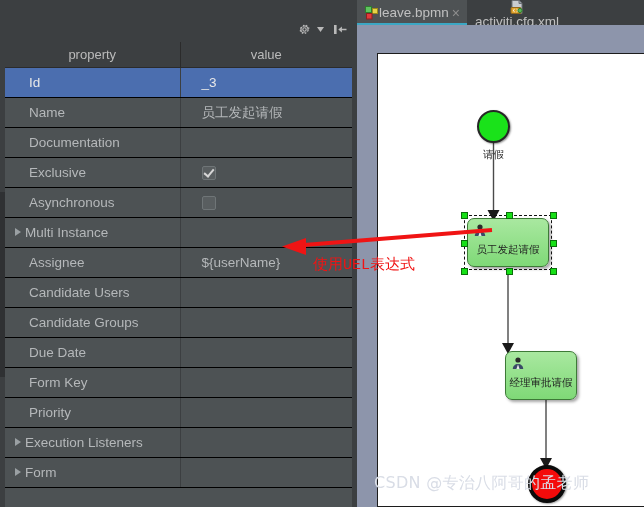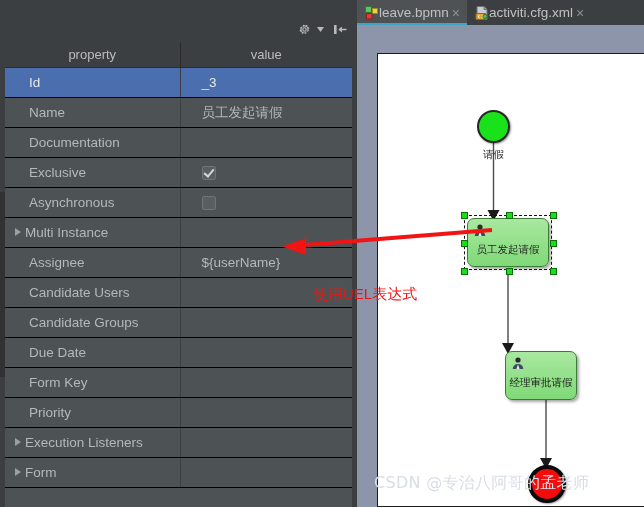--- a/index.html
+++ b/index.html
@@ -174,21 +174,21 @@
     cursor: default;
   }
   .tab.active { background: #4e5254; }
   .tab.active::after {
     content: "";
     position: absolute;
     left: 0; right: 0; bottom: 0;
     height: 2px;
     background: #3ba7c4;
   }
-  .tab.inactive { background: #3c3f41; }
+  .tab.inactive { background: #3c3f41; flex-direction: column; }
   .tab .tabclose {
     color: #8e8e8e;
     font-size: 14px;
     margin-left: 3px;
     line-height: 1;
   }
   .tab-ico { width: 14px; height: 14px; display: block; }
 
   #canvas-area {
     position: absolute;
@@ -289,22 +289,21 @@
   }
   #end-label { left: 176px; top: 481px; }
 
   
   #annot-text {
     position: absolute;
     left: 313px; top: 255px;
     font-size: 15px;
     color: #f01414;
     white-space: nowrap;
-    font-family: Liberation Sans, sans-serif;
-    margin-top: 30px;
+    font-family: Liberation Mono, monospace;
   }
   #annot-arrow {
     position: absolute;
     left: 280px; top: 228px;
     width: 215px; height: 30px;
   }
 
   
   #watermark {
     position: absolute;

